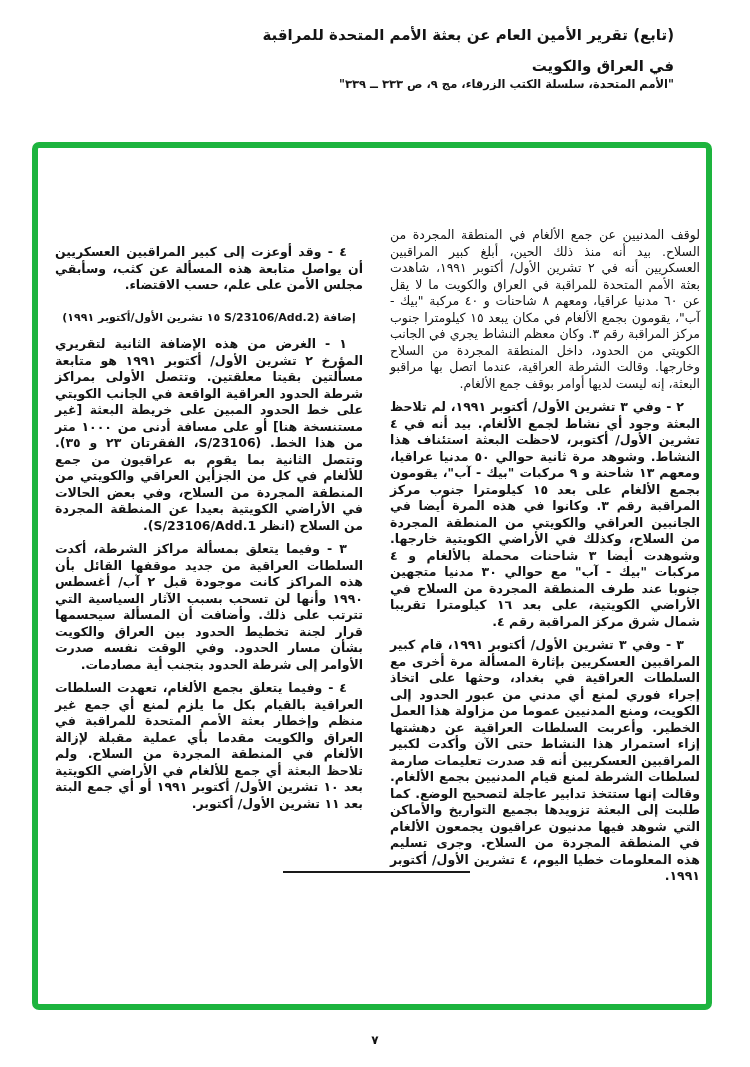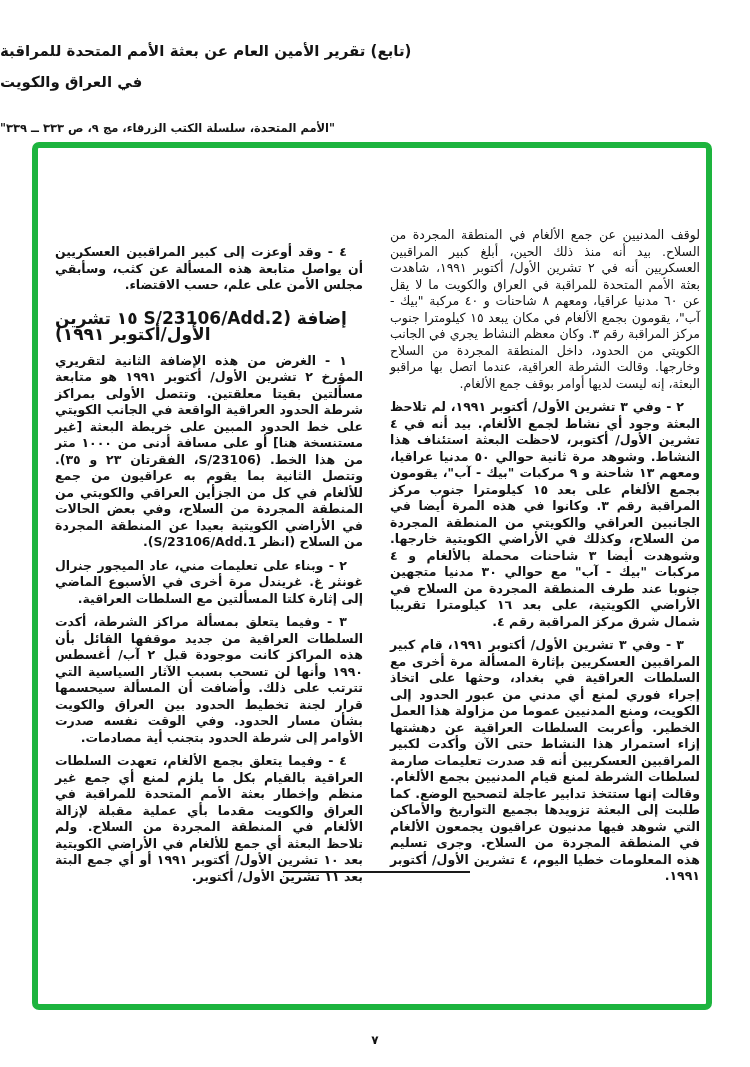--- a/index.html
+++ b/index.html
@@ -3,42 +3,42 @@
 <meta charset="utf-8">
 <style>
   :root { --frame-green:#1db43e; --ink:#141414; }
   html,body{margin:0;padding:0;}
   body{
     width:750px;height:1067px;background:#ffffff;position:relative;
     font-family:"DejaVu Sans",sans-serif;color:var(--ink);
     overflow:hidden;
   }
   .doc-header{
-    position:absolute;top:42px;left:0;width:674px;
-    text-align:left;direction:rtl;
+    position:absolute;top:26px;left:0;width:674px;
+    text-align:right;direction:rtl;
   }
   .doc-header .h1{font-size:15px;font-weight:bold;margin-bottom:13px;}
-  .doc-header .h2{font-size:15px;font-weight:bold;margin-bottom:30px;}
+  .doc-header .h2{font-size:15px;font-weight:bold;margin-bottom:2px;}
   .doc-header .h3{font-size:11.5px;font-weight:bold;}
   .green-box{
     position:absolute;left:32px;top:142px;width:680px;height:868px;
     box-sizing:border-box;border:6px solid var(--frame-green);
     border-radius:7px;background:#ffffff;
   }
   .col{
     position:absolute;direction:rtl;text-align:justify;
     font-size:12.5px;line-height:16.5px;color:var(--ink);
   }
   .col p{margin:0 0 7px 0;}
   .col p.num{text-indent:16px;font-weight:bold;}
   .col-right{left:352px;top:79px;width:310px;}
   .col-left{left:17px;top:96px;width:308px;}
   .addendum-heading{
-    font-weight:bold;font-size:17px;margin:16px 0 10px 0 !important;
-    text-align:left;
+    font-weight:bold;font-size:11px;margin:16px 0 10px 0 !important;
+    text-align:center;
   }
   .left-p1{margin-top:2px !important;}
   .footnote-rule{
     position:absolute;left:245px;top:723px;width:187px;height:2px;
     background:#1a1a1a;
   }
   .page-number{
     position:absolute;left:0;top:1033px;width:750px;text-align:center;
     font-size:12px;font-weight:bold;color:#111;
   }
@@ -59,21 +59,20 @@
     <div class="col col-right">
       <p>لوقف المدنيين عن جمع الألغام في المنطقة المجردة من السلاح. بيد أنه منذ ذلك الحين، أبلغ كبير المراقبين العسكريين أنه في ٢ تشرين الأول/ أكتوبر ١٩٩١، شاهدت بعثة الأمم المتحدة للمراقبة في العراق والكويت ما لا يقل عن ٦٠ مدنيا عراقيا، ومعهم ٨ شاحنات و ٤٠ مركبة "بيك - آب"، يقومون بجمع الألغام في مكان يبعد ١٥ كيلومترا جنوب مركز المراقبة رقم ٣. وكان معظم النشاط يجري في الجانب الكويتي من الحدود، داخل المنطقة المجردة من السلاح وخارجها. وقالت الشرطة العراقية، عندما اتصل بها مراقبو البعثة، إنه ليست لديها أوامر بوقف جمع الألغام.</p>
       <p class="num">٢ -    وفي ٣ تشرين الأول/ أكتوبر ١٩٩١، لم تلاحظ البعثة وجود أي نشاط لجمع الألغام. بيد أنه في ٤ تشرين الأول/ أكتوبر، لاحظت البعثة استئناف هذا النشاط. وشوهد مرة ثانية حوالي ٥٠ مدنيا عراقيا، ومعهم ١٣ شاحنة و ٩ مركبات "بيك - آب"، يقومون بجمع الألغام على بعد ١٥ كيلومترا جنوب مركز المراقبة رقم ٣. وكانوا في هذه المرة أيضا في الجانبين العراقي والكويتي من المنطقة المجردة من السلاح، وكذلك في الأراضي الكويتية خارجها. وشوهدت أيضا ٣ شاحنات محملة بالألغام و ٤ مركبات "بيك - آب" مع حوالي ٣٠ مدنيا متجهين جنوبا عند طرف المنطقة المجردة من السلاح في الأراضي الكويتية، على بعد ١٦ كيلومترا تقريبا شمال شرق مركز المراقبة رقم ٤.</p>
       <p class="num">٣ -    وفي ٣ تشرين الأول/ أكتوبر ١٩٩١، قام كبير المراقبين العسكريين بإثارة المسألة مرة أخرى مع السلطات العراقية في بغداد، وحثها على اتخاذ إجراء فوري لمنع أي مدني من عبور الحدود إلى الكويت، ومنع المدنيين عموما من مزاولة هذا العمل الخطير. وأعربت السلطات العراقية عن دهشتها إزاء استمرار هذا النشاط حتى الآن وأكدت لكبير المراقبين العسكريين أنه قد صدرت تعليمات صارمة لسلطات الشرطة لمنع قيام المدنيين بجمع الألغام. وقالت إنها ستتخذ تدابير عاجلة لتصحيح الوضع. كما طلبت إلى البعثة تزويدها بجميع التواريخ والأماكن التي شوهد فيها مدنيون عراقيون يجمعون الألغام في المنطقة المجردة من السلاح. وجرى تسليم هذه المعلومات خطيا اليوم، ٤ تشرين الأول/ أكتوبر ١٩٩١.</p>
     </div>
 
     <div class="col col-left">
       <p class="num">٤ -    وقد أوعزت إلى كبير المراقبين العسكريين أن يواصل متابعة هذه المسألة عن كثب، وسأبقي مجلس الأمن على علم، حسب الاقتضاء.</p>
       <p class="addendum-heading">إضافة (S/23106/Add.2 ١٥ تشرين الأول/أكتوبر ١٩٩١)</p>
       <p class="num left-p1">١ -    الغرض من هذه الإضافة الثانية لتقريري المؤرخ ٢ تشرين الأول/ أكتوبر ١٩٩١ هو متابعة مسألتين بقيتا معلقتين. وتتصل الأولى بمراكز شرطة الحدود العراقية الواقعة في الجانب الكويتي على خط الحدود المبين على خريطة البعثة [غير مستنسخة هنا] أو على مسافة أدنى من ١٠٠٠ متر من هذا الخط. (S/23106، الفقرتان ٢٣ و ٣٥). وتتصل الثانية بما يقوم به عراقيون من جمع للألغام في كل من الجزأين العراقي والكويتي من المنطقة المجردة من السلاح، وفي بعض الحالات في الأراضي الكويتية بعيدا عن المنطقة المجردة من السلاح (انظر S/23106/Add.1).</p>
-      <p class="num">٢ -    وبناء على تعليمات مني، عاد الميجور جنرال غونثر غ. غريندل مرة أخرى في الأسبوع الماضي إلى إثارة كلتا المسألتين مع السلطات العراقية.</p>
       <p class="num">٣ -    وفيما يتعلق بمسألة مراكز الشرطة، أكدت السلطات العراقية من جديد موقفها القائل بأن هذه المراكز كانت موجودة قبل ٢ آب/ أغسطس ١٩٩٠ وأنها لن تسحب بسبب الآثار السياسية التي تترتب على ذلك. وأضافت أن المسألة سيحسمها قرار لجنة تخطيط الحدود بين العراق والكويت بشأن مسار الحدود. وفي الوقت نفسه صدرت الأوامر إلى شرطة الحدود بتجنب أية مصادمات.</p>
       <p class="num">٤ -    وفيما يتعلق بجمع الألغام، تعهدت السلطات العراقية بالقيام بكل ما يلزم لمنع أي جمع غير منظم وإخطار بعثة الأمم المتحدة للمراقبة في العراق والكويت مقدما بأي عملية مقبلة لإزالة الألغام في المنطقة المجردة من السلاح. ولم تلاحظ البعثة أي جمع للألغام في الأراضي الكويتية بعد ١٠ تشرين الأول/ أكتوبر ١٩٩١ أو أي جمع البتة بعد ١١ تشرين الأول/ أكتوبر.</p>
     </div>
 
     <div class="footnote-rule"></div>
   </div>
 
   <div class="page-number">٧</div>
 
 </div>

